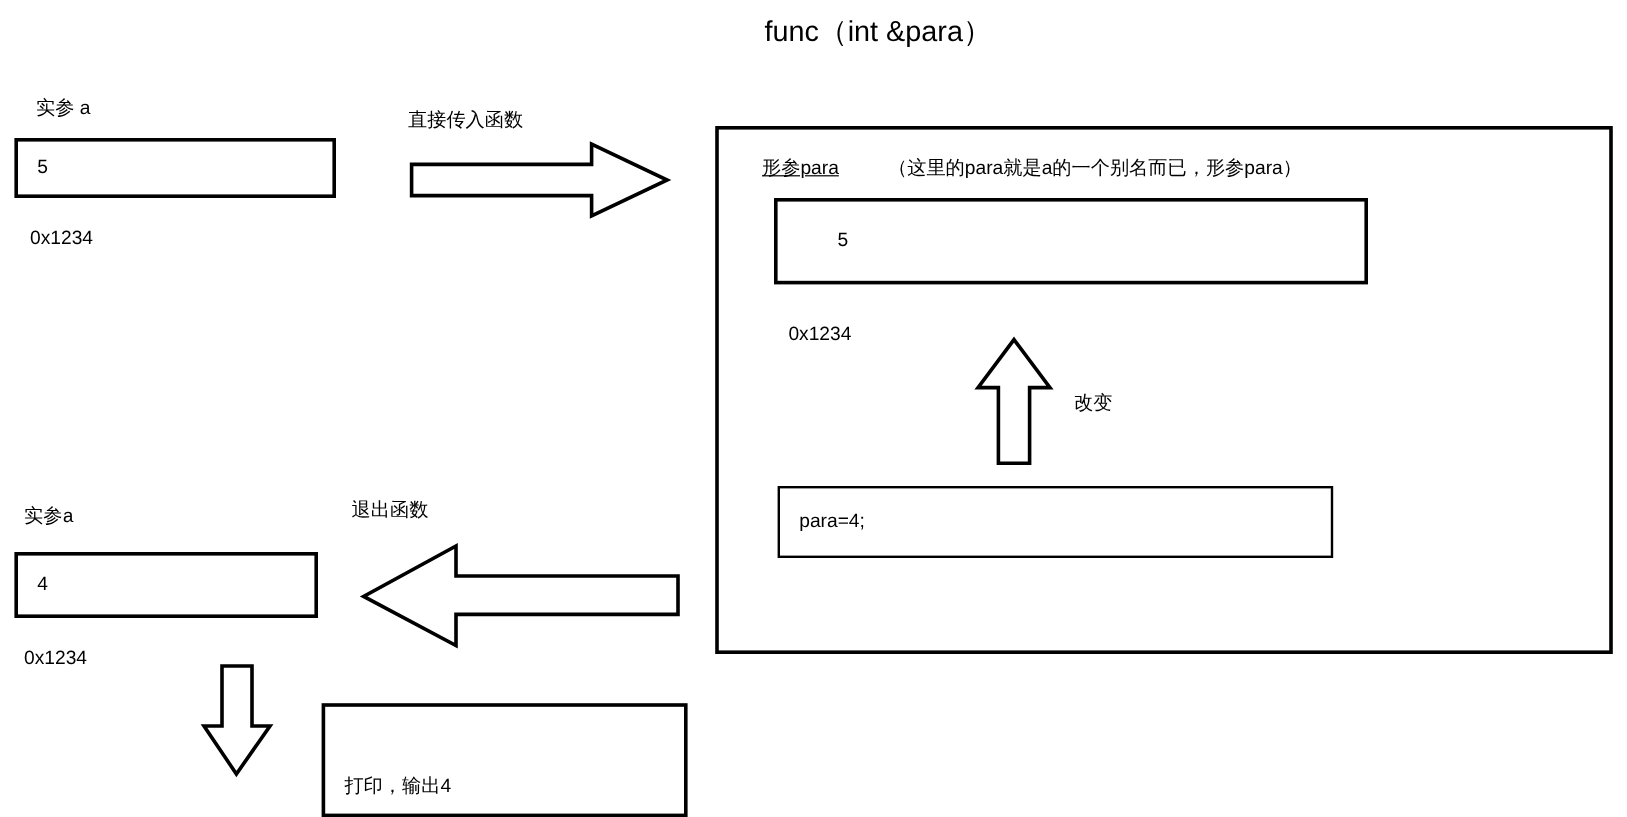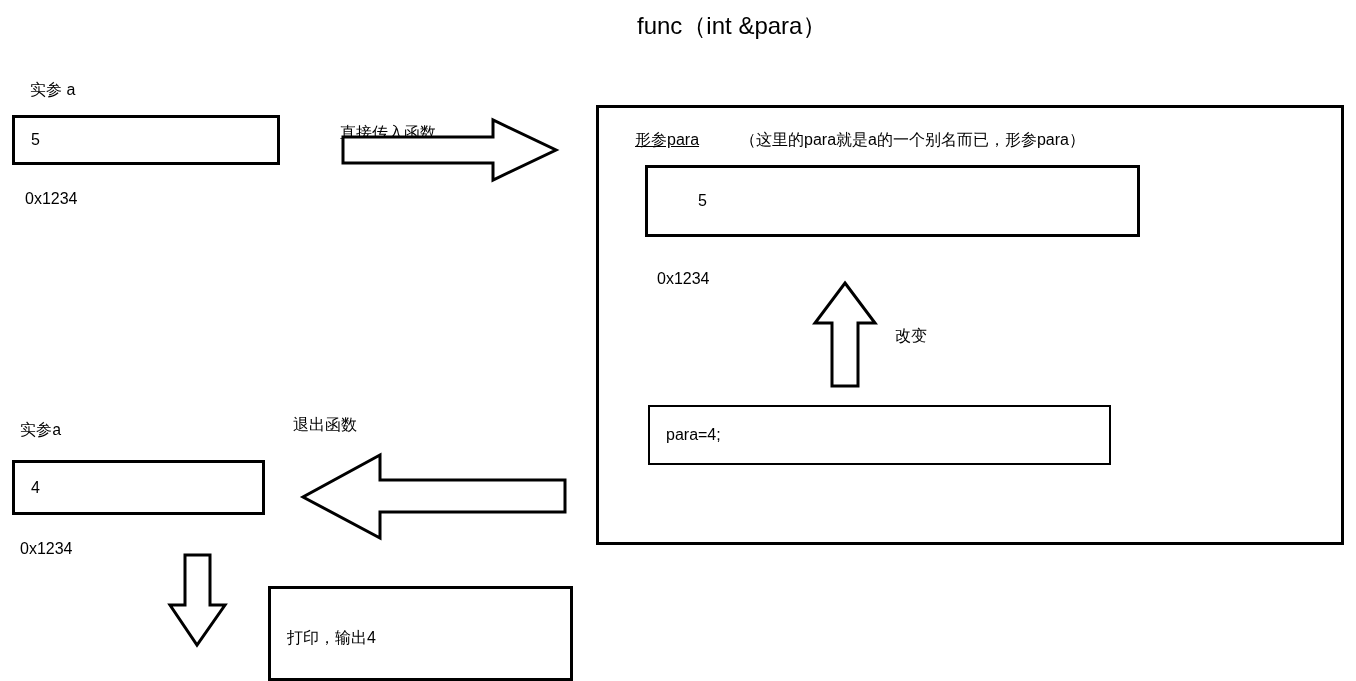--- a/index.html
+++ b/index.html
@@ -42,21 +42,21 @@
 <div class="label" style="left:610px; top:10px; font-size:24px;margin-left:27px;">func（int &amp;para）</div>
 
 <div class="label" style="left:30px; top:80px;">实参 a</div>
 
 <div class="box" style="left:12px; top:115px; width:268px; height:50px;">
   <span>5</span>
 </div>
 
 <div class="label" style="left:25px; top:190px;">0x1234</div>
 
-<div class="label" style="left:340px; top:90px;margin-top:33px;">直接传入函数</div>
+<div class="label" style="left:340px; top:90px;">直接传入函数</div>
 
 <svg class="arrow-svg" style="left:338px; top:115px;" width="225" height="70">
   <polygon points="5,22 155,22 155,5 218,35 155,65 155,48 5,48" fill="#fff" stroke="#000" stroke-width="3"></polygon>
 </svg>
 
 <div class="big-container" style="left:596px; top:105px; width:748px; height:440px;"></div>
 
 <div class="label" style="left:635px; top:130px;text-decoration:underline;">形参para</div>
 <div class="label" style="left:740px; top:130px;">（这里的para就是a的一个别名而已，形参para）</div>
 
@@ -86,15 +86,15 @@
 <div class="box" style="left:12px; top:460px; width:253px; height:55px;">
   <span>4</span>
 </div>
 
 <div class="label" style="left:20px; top:540px;">0x1234</div>
 
 <svg class="arrow-svg" style="left:165px; top:550px;" width="65" height="100">
   <polygon points="20,5 45,5 45,55 60,55 32,95 5,55 20,55" fill="#fff" stroke="#000" stroke-width="3"></polygon>
 </svg>
 
-<div class="box" style="left:268px; top:586px; width:305px; height:95px; border-width:3px; align-items:center; padding-top:22px;">
+<div class="box" style="left:268px; top:586px; width:305px; height:95px; border-width:3px; align-items:flex-end; padding-top:22px;">
   <span>打印，输出4</span>
 </div>
 
 </body></html>

